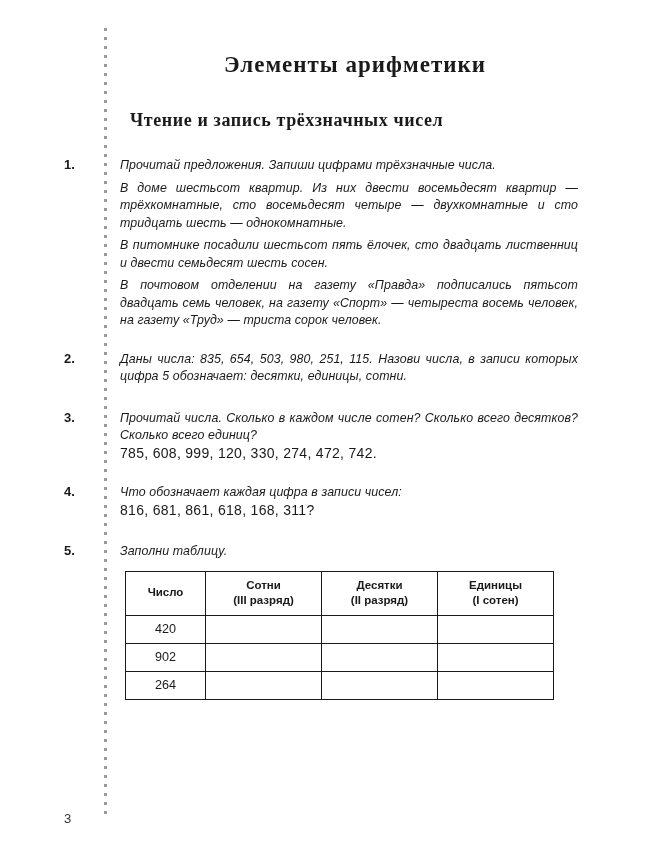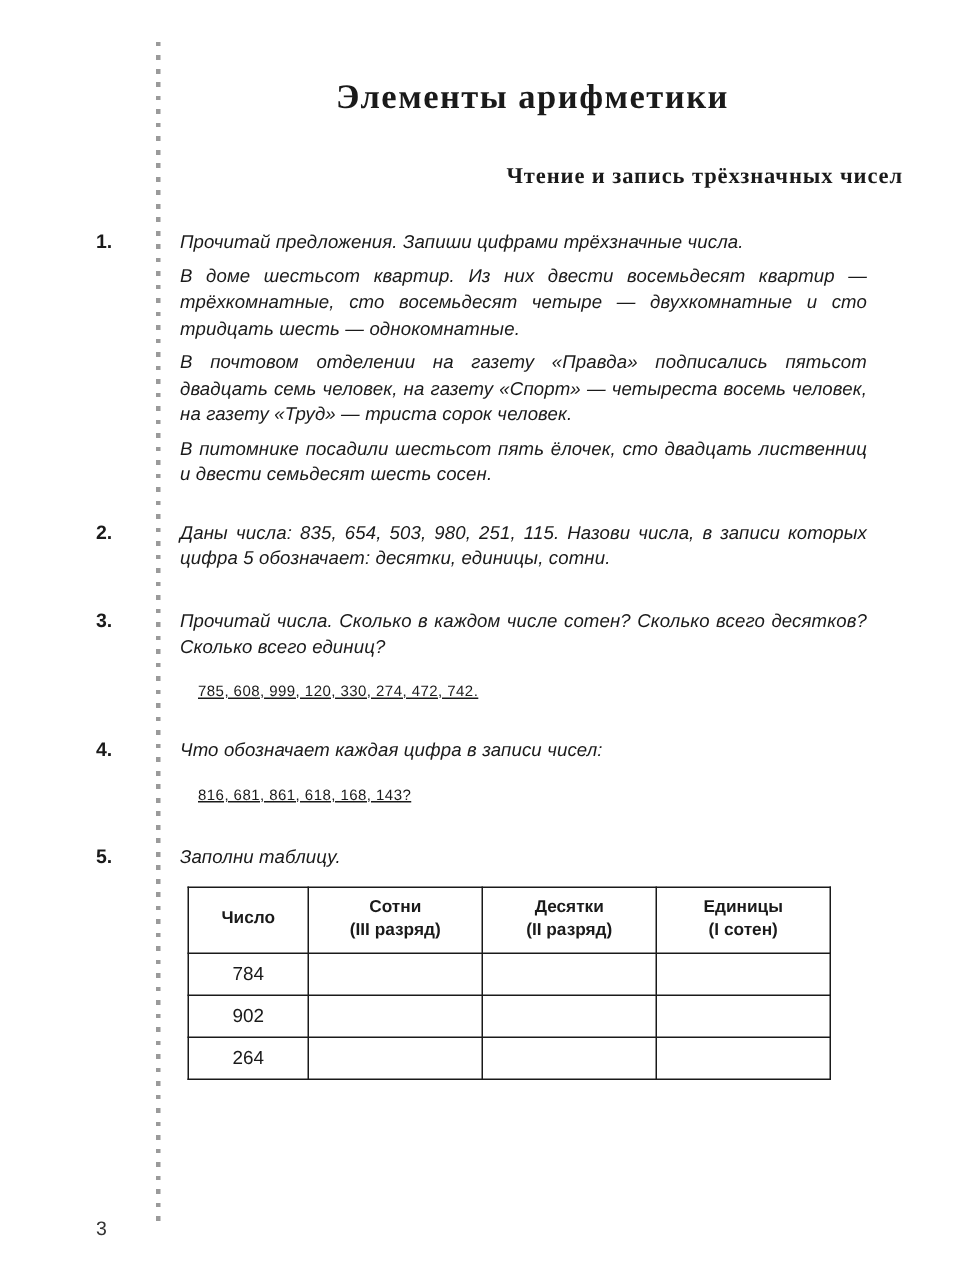--- a/index.html
+++ b/index.html
@@ -45,24 +45,24 @@
   .doc-title {
     text-align: center;
     font-family: "Liberation Serif", serif;
     font-weight: bold;
     font-size: 23px;
     letter-spacing: 1px;
     margin: 0;
     padding: 52px 60px 0 120px;
   }
   .section-title {
-    text-align: right;
+    text-align: left;
     font-family: "Liberation Serif", serif;
     font-weight: bold;
-    font-size: 15px;
+    font-size: 18px;
     letter-spacing: 0.6px;
     margin: 0;
     padding: 32px 48px 0 130px;
   }
   .task {
     position: relative;
     padding: 0 72px 0 120px;
     margin-top: 20px;
   }
   .task-num {
@@ -77,25 +77,24 @@
     font-size: 12.4px;
     line-height: 17.5px;
     text-align: justify;
     margin: 0 0 5px 0;
     letter-spacing: 0.1px;
     font-style: italic;
   }
   .para:last-child { margin-bottom: 0; }
   .para.tight { margin-bottom: 0; }
   .nums {
-    font-size: 10px;
+    font-size: 14px;
     line-height: 17.5px;
-    margin: 12px;
+    margin: 0;
     letter-spacing: 0.3px;
-    text-decoration: underline;
   }
   
   .table-wrap {
     padding: 10px 96px 0 125px;
   }
   table.fill-table {
     border-collapse: collapse;
     width: 100%;
     table-layout: fixed;
   }
@@ -142,39 +141,39 @@
   <div class="content">
 
     <h1 class="doc-title">Элементы  арифметики</h1>
 
     <h2 class="section-title">Чтение  и  запись  трёхзначных  чисел</h2>
 
     <div class="task" style="margin-top:26px;">
       <span class="task-num">1.</span>
       <p class="para">Прочитай предложения. Запиши цифрами трёхзначные числа.</p>
       <p class="para">В доме шестьсот квартир. Из них двести восемьдесят квартир — трёхкомнатные, сто восемьдесят четыре — двухкомнатные и сто тридцать шесть — однокомнатные.</p>
+      <p class="para">В питомнике посадили шестьсот пять ёлочек, сто двадцать лиственниц и двести семьдесят шесть сосен.</p>
       <p class="para">В почтовом отделении на газету «Правда» подписались пятьсот двадцать семь человек, на газету «Спорт» — четыреста восемь человек, на газету «Труд» — триста сорок человек.</p>
-      <p class="para">В питомнике посадили шестьсот пять ёлочек, сто двадцать лиственниц и двести семьдесят шесть сосен.</p>
     </div>
 
     <div class="task" style="margin-top:21px;">
       <span class="task-num">2.</span>
       <p class="para">Даны числа: 835, 654, 503, 980, 251, 115. Назови числа, в записи которых цифра 5 обозначает: десятки, единицы, сотни.</p>
     </div>
 
     <div class="task" style="margin-top:24px;">
       <span class="task-num">3.</span>
       <p class="para tight">Прочитай числа. Сколько в каждом числе сотен? Сколько всего десятков? Сколько всего единиц?</p>
       <p class="nums">785, 608, 999, 120, 330, 274, 472, 742.</p>
     </div>
 
     <div class="task" style="margin-top:22px;">
       <span class="task-num">4.</span>
       <p class="para tight">Что обозначает каждая цифра в записи чисел:</p>
-      <p class="nums">816, 681, 861, 618, 168, 143?</p>
+      <p class="nums">816, 681, 861, 618, 168, 311?</p>
     </div>
 
     <div class="task" style="margin-top:24px;">
       <span class="task-num">5.</span>
       <p class="para">Заполни таблицу.</p>
     </div>
 
     <div class="table-wrap">
       <table class="fill-table">
         <colgroup>
@@ -197,21 +196,21 @@
               <span class="sub">(II  разряд)</span>
             </th>
             <th>
               <span>Единицы</span>
               <span class="sub">(I  сотен)</span>
             </th>
           </tr>
         </thead>
         <tbody>
           <tr>
-            <td class="num-cell">784</td>
+            <td class="num-cell">420</td>
             <td></td>
             <td></td>
             <td></td>
           </tr>
           <tr>
             <td class="num-cell">902</td>
             <td></td>
             <td></td>
             <td></td>
           </tr>

